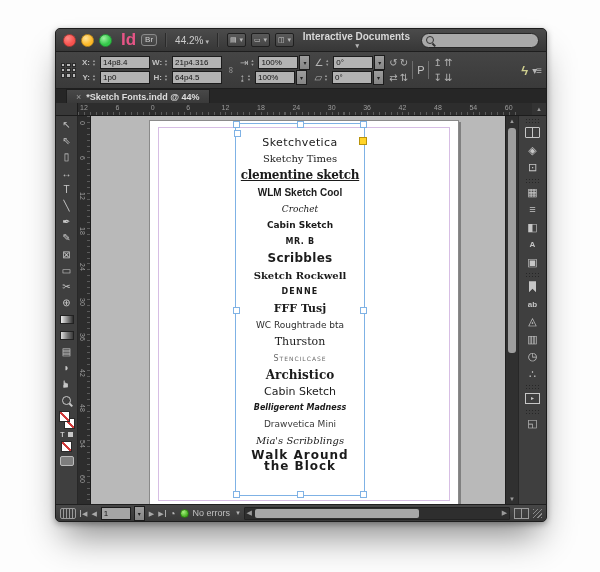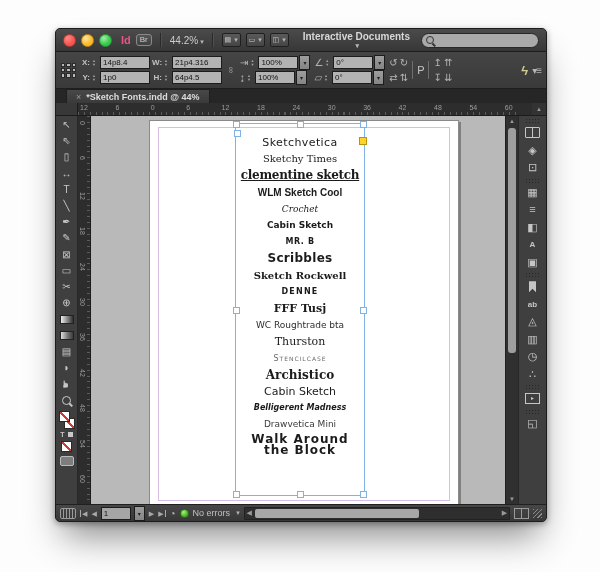--- a/index.html
+++ b/index.html
@@ -8,21 +8,21 @@
   .window{position:absolute;left:55px;top:28px;width:490px;height:492px;background:#3c3c3c;
       border-radius:5px;box-shadow:0 2px 6px rgba(0,0,0,.35),0 22px 34px -8px rgba(0,0,0,.45);
       display:flex;flex-direction:column;overflow:hidden;border:1px solid #1d1d1d;}
   
   .titlebar{height:22px;flex:0 0 22px;background:linear-gradient(#4b4b4b,#373737);
       border-bottom:1px solid #1e1e1e;display:flex;align-items:center;padding:0 7px;gap:5px;}
   .tl{width:11px;height:11px;border-radius:50%;flex:0 0 auto;}
   .tl.red{background:radial-gradient(circle at 35% 30%,#ff8a85,#f7534f 60%);border:1px solid #b23c38;}
   .tl.yellow{background:radial-gradient(circle at 35% 30%,#ffe49a,#fcb828 60%);border:1px solid #c08d1e;}
   .tl.green{background:radial-gradient(circle at 35% 30%,#9cf2a0,#34c84a 60%);border:1px solid #259a37;}
-  .logo-id{color:#e65586;font-weight:bold;font-size:11px;margin-left:4px;letter-spacing:0;}
+  .logo-id{color:#e65586;font-weight:bold;font-size:17px;margin-left:4px;letter-spacing:0;}
   .br-btn{border:1px solid #8a8a8a;border-radius:3px;font-size:8px;color:#cfcfcf;padding:1px 3px;
       background:linear-gradient(#555,#414141);line-height:8px;}
   .ttext{color:#cccccc;font-size:10px;}
   .caret{font-size:7px;color:#b5b5b5;margin-left:2px;}
   .vsep{width:1px;height:14px;background:#2a2a2a;border-right:1px solid #4f4f4f;margin:0 3px;}
   .view-btn{width:17px;height:12px;border:1px solid #1f1f1f;background:linear-gradient(#5a5a5a,#454545);
       border-radius:2px;display:flex;align-items:center;justify-content:center;color:#ccc;font-size:7px;gap:1px;}
   .workspace{margin-left:auto;color:#d8d8d8;font-size:10px;font-weight:bold;display:flex;align-items:center;flex-direction:column;}
   .search{width:108px;height:13px;background:#a9a9a9;border:1px solid #272727;border-radius:8px;
       display:flex;align-items:center;padding:0 4px;gap:3px;margin-left:6px;}
@@ -437,20 +437,21 @@
               <div class="fline s-rockwell">Sketch Rockwell</div>
               <div class="fline s-denne">DENNE</div>
               <div class="fline s-tusj">FFF Tusj</div>
               <div class="fline s-roughtrade">WC Roughtrade bta</div>
               <div class="fline s-thurston">Thurston</div>
               <div class="fline s-stencilcase">Stencilcase</div>
               <div class="fline s-archistico">Archistico</div>
               <div class="fline s-cabinsketch">Cabin Sketch</div>
               <div class="fline s-belligerent">Belligerent Madness</div>
               <div class="fline s-drawvetica">Drawvetica Mini</div>
+              <div class="fline s-mias">Mia's Scribblings</div>
               <div class="fline s-walkaround">Walk Around
 the Block</div>
             </div>
         </div>
       </div>
     </div>
 
     <div class="vscroll">
       <span class="up">▲</span>
       <span class="vthumb"></span>

